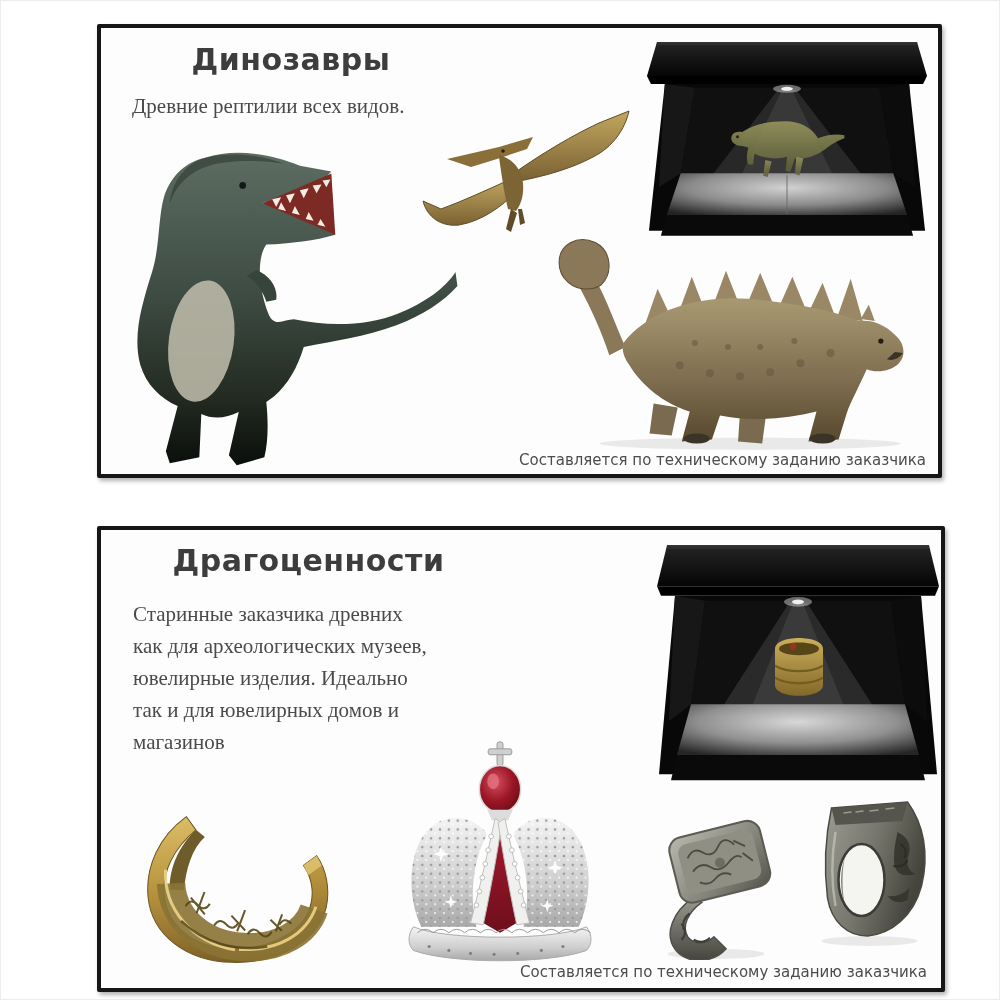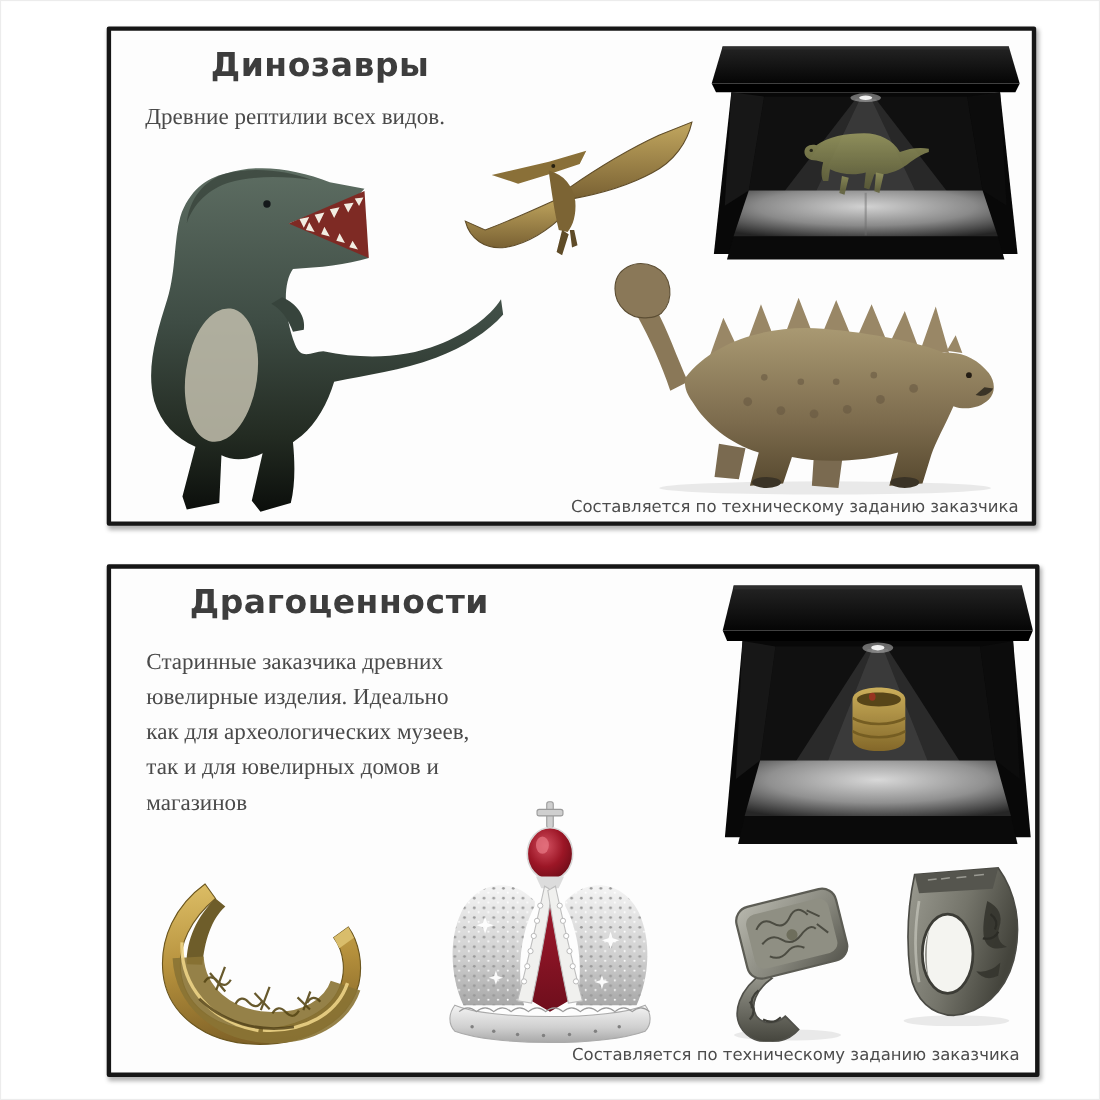--- a/index.html
+++ b/index.html
@@ -3,21 +3,21 @@
 <meta charset="utf-8">
 <style>
   * { margin:0; padding:0; box-sizing:border-box; }
   html,body { width:1000px; height:1000px; background:#ffffff; }
   body { font-family:"DejaVu Sans","Liberation Sans",sans-serif; position:relative; overflow:hidden; }
   .frame { position:absolute; inset:0; border:1px solid #ececec; }
 
   .panel { position:absolute; background:#fdfdfd; border:4px solid #161616; border-radius:2px;
            box-shadow:2px 3px 4px rgba(0,0,0,.30); overflow:hidden;margin-left:20px; }
   .panel-dino { left:77px; top:24px; width:845px; height:454px; }
-  .panel-jewel { left:77px; top:513px; width:848px; height:466px; }
+  .panel-jewel { left:77px; top:526px; width:848px; height:466px; }
 
   .panel-title { position:absolute; text-align:center; font-size:30px; color:#3d3d3d; letter-spacing:.5px; }
   .panel-dino .panel-title { left:40px; top:14px; width:300px; }
   .panel-jewel .panel-title { left:55px; top:13px; width:305px; }
 
   .panel-desc { position:absolute; font-size:21px; color:#4a4a4a;font-family:Liberation Serif, serif; }
   .panel-dino .panel-desc { left:31px; top:66px; }
   .panel-jewel .panel-desc { left:32px; top:68px; width:400px; }
   .desc-line { line-height:32px; white-space:nowrap; }
 
@@ -171,22 +171,22 @@
     </svg>
   </div>
 
   <div class="panel-caption">Составляется по техническому заданию заказчика</div>
 </section>
 
 <section class="panel panel-jewel">
   <h1 class="panel-title">Драгоценности</h1>
   <div class="panel-desc">
     <div class="desc-line">Старинные заказчика древних</div>
+    <div class="desc-line">как для археологических музеев,</div>
     <div class="desc-line">ювелирные изделия. Идеально</div>
-    <div class="desc-line">как для археологических музеев,</div>
     <div class="desc-line">так и для ювелирных домов и</div>
     <div class="desc-line">магазинов</div>
   </div>
 
   <div class="art holo2">
     <svg viewBox="0 0 290 205" preserveAspectRatio="none">
       <defs>
         <linearGradient id="hb2lid" x1="0" y1="0" x2="0" y2="1">
           <stop offset="0" stop-color="#242424"></stop>
             <stop offset="1" stop-color="#050505"></stop>

